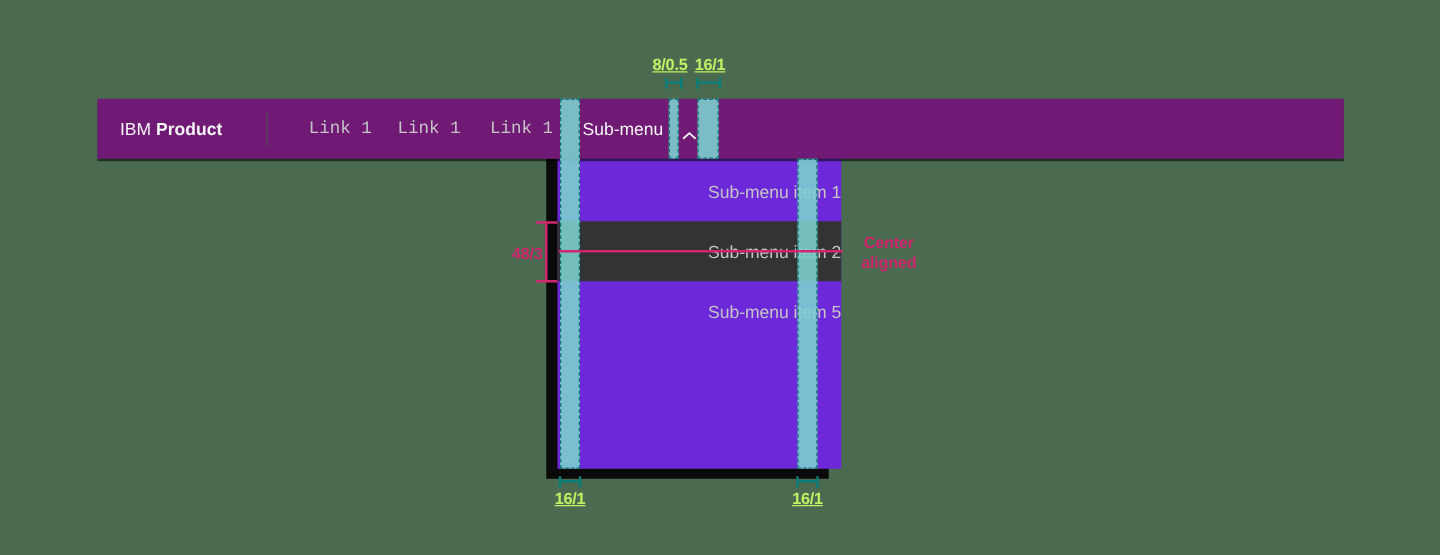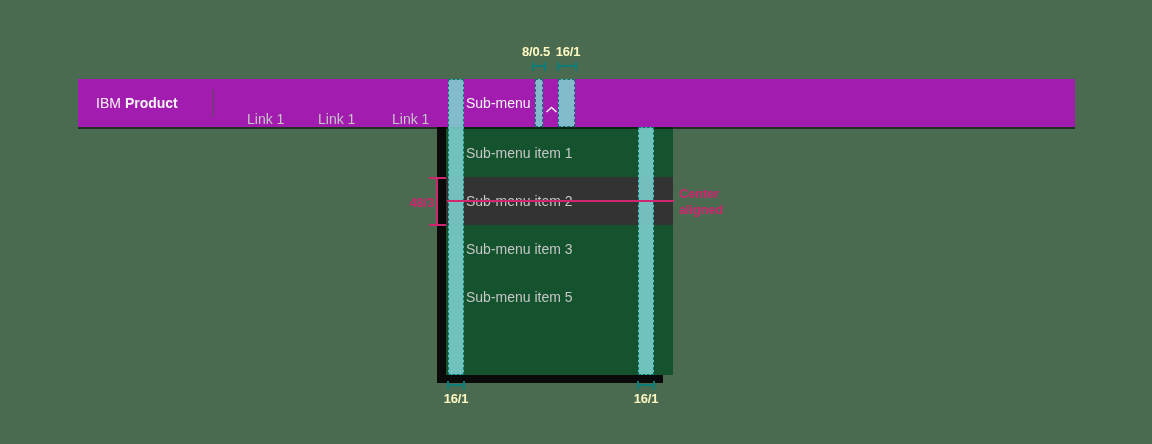--- a/index.html
+++ b/index.html
@@ -1,35 +1,35 @@
 <!DOCTYPE html>
 <html><head>
 <meta charset="utf-8">
 <style>
   html,body{margin:0;padding:0;}
   body{font-family:"Liberation Sans","DejaVu Sans",sans-serif;}
   .canvas{position:relative;width:1152px;height:444px;background:#4a6b50;overflow:hidden;}
 
   
-  .header{position:absolute;left:78px;top:79px;width:997px;height:48px;background:#a21caf;
+  .header{position:absolute;left:78px;top:79px;width:997px;height:48px;background:#701a75;
           box-shadow:0 2px 0 rgba(0,0,0,.55);z-index:2;}
   .brand{position:absolute;left:18px;top:0;line-height:48px;font-size:14px;color:#f4f4f4;cursor:pointer;white-space:nowrap;}
   .brand .prefix{font-weight:400;margin-right:4px;}
   .brand .name{font-weight:700;}
   .divider{position:absolute;left:135px;top:10px;width:1px;height:28px;background:#505050;}
-  .hlink{position:absolute;top:16px;line-height:48px;font-size:14px;color:#c6c6c6;cursor:pointer;white-space:nowrap;}
+  .hlink{position:absolute;top:0;line-height:48px;font-size:14px;color:#c6c6c6;cursor:pointer;white-space:nowrap;font-family:Liberation Mono, monospace;}
   .hlink.l1{left:169px}.hlink.l2{left:240px}.hlink.l3{left:314px}
   .submenu-btn{position:absolute;left:371px;top:0;width:127px;height:48px;cursor:pointer;text-align:right;}
   .submenu-label{position:absolute;left:17px;top:0;line-height:48px;font-size:14px;color:#f4f4f4;white-space:nowrap;}
   .chevron{position:absolute;left:96px;top:21px;width:13px;height:8px;}
 
   
   .menu-frame{position:absolute;left:437px;top:127px;width:226px;height:256px;background:#0a0a0a;z-index:1;}
-  .menu{position:absolute;left:446px;top:127px;width:227px;height:248px;background:#14532d;
-        box-sizing:border-box;padding-top:2px;z-index:2;}
+  .menu{position:absolute;left:446px;top:127px;width:227px;height:248px;background:#6d28d9;
+        box-sizing:border-box;padding-top:2px;z-index:2;text-align:right;}
   .menu-item{height:48px;line-height:48px;padding-left:20px;font-size:14px;color:#c6c6c6;cursor:pointer;white-space:nowrap;}
   .menu-item.hover{background:#333333;}
 
   
   .hl-bar{position:absolute;background:rgba(125,211,208,.88);border:1px dashed #0d7571;
           box-sizing:border-box;z-index:5;}
   .bar-a{left:448px;top:79px;width:16px;height:296px;}
   .bar-b{left:535px;top:79px;width:8px;height:48px;}
   .bar-c{left:558px;top:79px;width:17px;height:48px;}
   .bar-d{left:638px;top:127px;width:16px;height:248px;}
@@ -38,22 +38,22 @@
   .h-ruler{position:absolute;height:9px;box-sizing:border-box;z-index:6;
            border-left:2px solid currentColor;border-right:2px solid currentColor;}
   .h-ruler::after{content:"";position:absolute;left:0;right:0;top:3px;height:2px;background:currentColor;}
   .v-ruler{position:absolute;width:17px;box-sizing:border-box;z-index:6;
            border-top:2px solid currentColor;border-bottom:2px solid currentColor;}
   .v-ruler::after{content:"";position:absolute;top:0;bottom:0;left:7px;width:2px;background:currentColor;}
   .teal{color:#0c7d78;}
   .pink{color:#d02670;}
 
   .spec-label{position:absolute;font-size:13px;font-weight:700;z-index:6;white-space:nowrap;letter-spacing:-.2px;}
-  .teal-label{color:#fef9c3;}
-  .pink-label{color:#d02670;}
+  .teal-label{color:#bef264;text-decoration:underline;}
+  .pink-label{color:#d02670;text-align:center;}
   .centered{transform:translateX(-50%);}
 
   .gap-ruler{left:532px;top:62px;width:14px;}
   .padtop-ruler{left:557px;top:62px;width:20px;}
   .label-gap{left:536px;top:44px;}
   .label-padtop{left:568px;top:44px;}
   .padbl-ruler{left:447px;top:381px;width:18px;}
   .label-padbl{left:456px;top:391px;}
   .padbr-ruler{left:637px;top:381px;width:18px;}
   .label-padbr{left:646px;top:391px;}
@@ -65,21 +65,20 @@
 </style>
 </head>
 <body>
 
 <div class="canvas">
 
   <div class="menu-frame"></div>
   <div class="menu">
     <div class="menu-item">Sub-menu item 1</div>
     <div class="menu-item hover">Sub-menu item 2</div>
-    <div class="menu-item">Sub-menu item 3</div>
     <div class="menu-item">Sub-menu item 5</div>
   </div>
 
   <div class="header">
     <div class="brand">
       <span class="prefix">IBM</span><span class="name">Product</span>
     </div>
     <div class="divider"></div>
     <div class="hlink l1">Link 1</div>
     <div class="hlink l2">Link 1</div>

